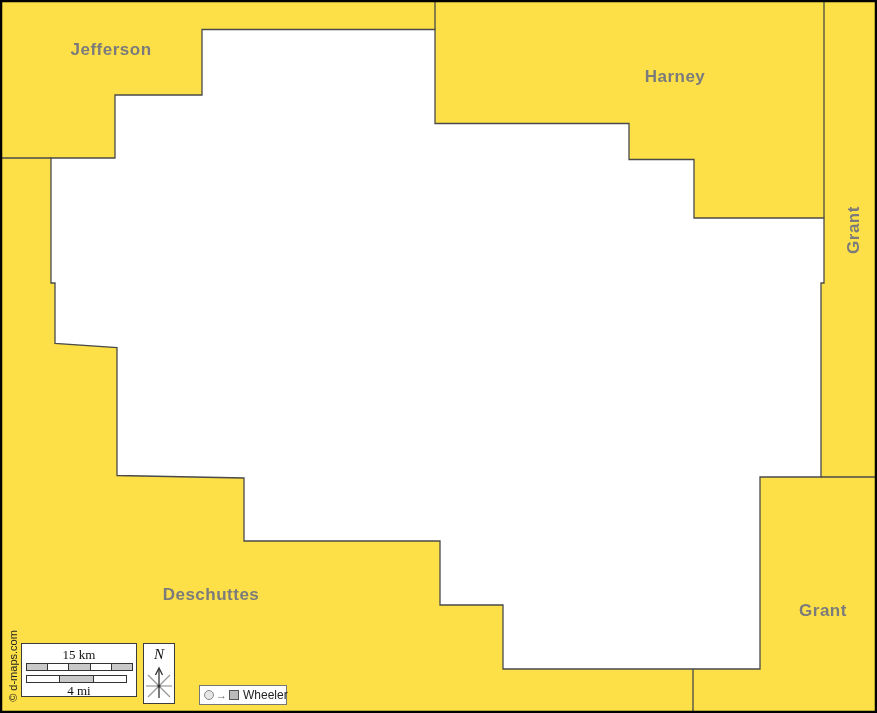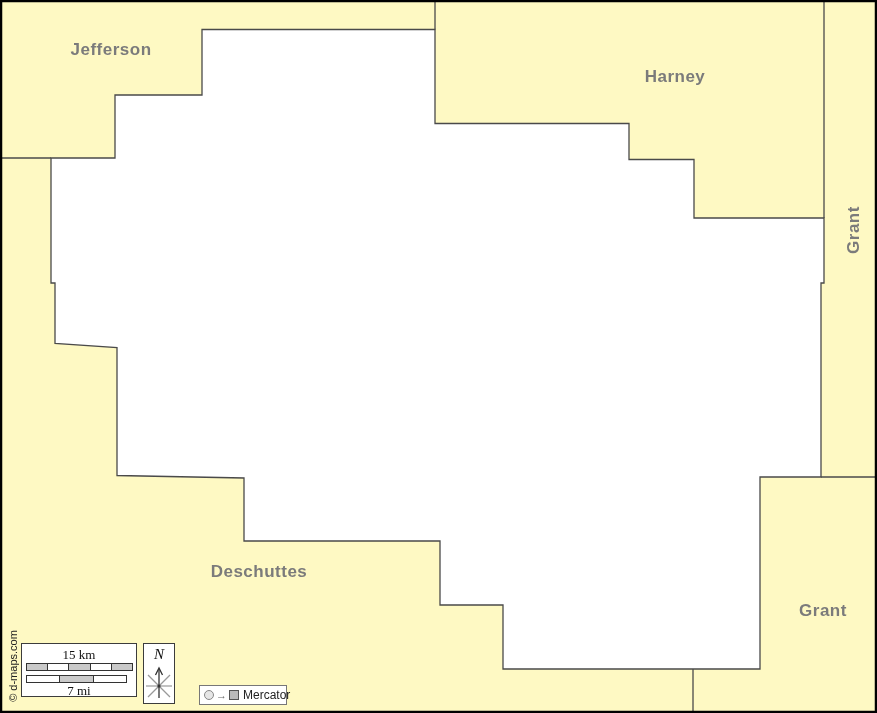--- a/index.html
+++ b/index.html
@@ -1,20 +1,20 @@
 <!DOCTYPE html>
 <html><head>
 <meta charset="utf-8">
 <style>
   html, body { margin: 0; padding: 0; background: #e8e8e8; }
   .stage {
     position: relative;
     width: 877px;
     height: 713px;
-    background: #fef9c3;
+    background: #fde047;
     overflow: hidden;
     font-family: "Liberation Sans", sans-serif;
   }
   svg.map-lines {
     position: absolute;
     left: 0; top: 0;
     width: 877px; height: 713px;
     display: block;
   }
   .county-label {
@@ -24,21 +24,21 @@
     font-weight: bold;
     font-size: 17px;
     letter-spacing: 0.5px;
     color: #7b7b7b;
     white-space: nowrap;
     user-select: none;
   }
   .lbl-jefferson  { left: 111px; top: 50px;  }
   .lbl-wheeler    { left: 675px; top: 77px;  }
   .lbl-grant      { left: 854px; top: 230px; transform: translate(-50%,-50%) rotate(-90deg); }
-  .lbl-deschuttes { left: 211px; top: 572px; margin-left: 48px; }
+  .lbl-deschuttes { left: 211px; top: 595px; }
   .lbl-harney     { left: 823px; top: 611px; }
 
   
   .scale-box {
     position: absolute;
     left: 21px; top: 643px;
     width: 116px; height: 54px;
     background: #ffffff;
     border: 1px solid #3c3c3c;
     box-sizing: border-box;
@@ -166,37 +166,37 @@
       <div class="seg white"></div>
       <div class="seg gray"></div>
       <div class="seg white"></div>
       <div class="seg gray"></div>
     </div>
     <div class="scale-bar scale-bar-mi">
       <div class="seg white"></div>
       <div class="seg gray"></div>
       <div class="seg white"></div>
     </div>
-    <div class="scale-mi-label">7 mi</div>
+    <div class="scale-mi-label">4 mi</div>
   </div>
 
   <div class="north-box">
     <div class="north-n">N</div>
     <svg width="28" height="38" viewBox="0 0 28 38">
       <line x1="1" y1="24" x2="27" y2="24" stroke="#999999" stroke-width="1.2"></line>
       <line x1="3" y1="35" x2="25" y2="13" stroke="#999999" stroke-width="1.2"></line>
       <line x1="3" y1="13" x2="25" y2="35" stroke="#999999" stroke-width="1.2"></line>
       <line x1="14" y1="36" x2="14" y2="7" stroke="#333333" stroke-width="1.3"></line>
       <polyline points="10.5,13 14,6 17.5,13" fill="none" stroke="#333333" stroke-width="1.3"></polyline>
       <circle cx="14" cy="24" r="1.6" fill="#333333"></circle>
     </svg>
   </div>
 
   <div class="projection-box">
     <span class="proj-circle"></span>
     <span class="proj-arrow">→</span>
     <span class="proj-square"></span>
-    <span class="proj-label">Mercator</span>
+    <span class="proj-label">Wheeler</span>
   </div>
 
   <div class="copyright">© d-maps.com</div>
 
 </div>
 
 </body></html>

